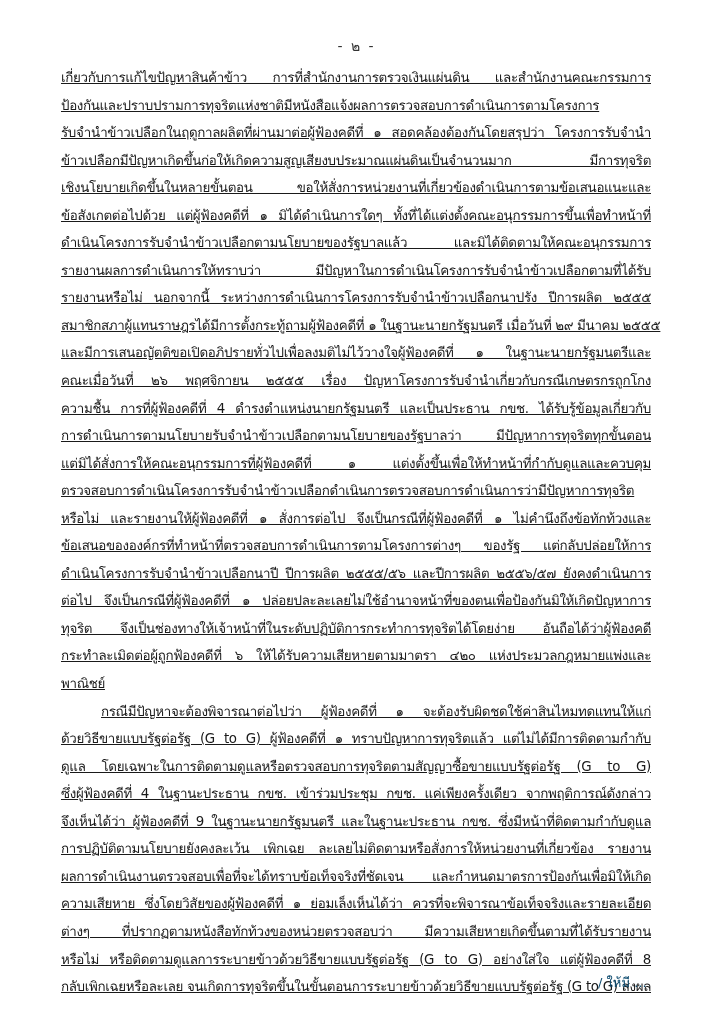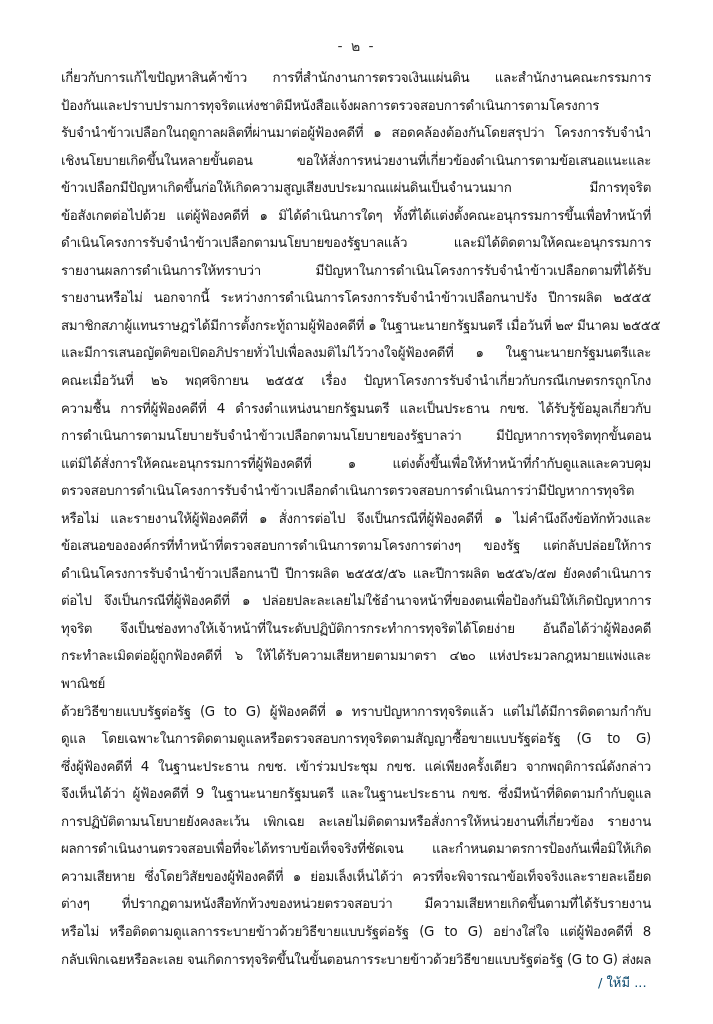--- a/index.html
+++ b/index.html
@@ -33,20 +33,21 @@
   }
   .line {
     height: 27.55px;
     line-height: 27.55px;
     font-size: 13.4px;
     white-space: nowrap;
     overflow: visible;
     text-align: justify;
     text-align-last: justify;
     letter-spacing: -0.35px;
+    text-decoration: underline;
   }
   .line.last {
     text-align-last: left;
   }
   .line.indent {
     padding-left: 40px;
   }
   .continuation {
     position: absolute;
     top: 972px;
@@ -58,40 +59,41 @@
 </head>
 <body>
 
 <div>
   <div class="page-number">- ๒ -</div>
 
   <div class="body-text" id="body-text">
       <div class="line">เกี่ยวกับการแก้ไขปัญหาสินค้าข้าว การที่สำนักงานการตรวจเงินแผ่นดิน และสำนักงานคณะกรรมการ</div>
       <div class="line">ป้องกันและปราบปรามการทุจริตแห่งชาติมีหนังสือแจ้งผลการตรวจสอบการดำเนินการตามโครงการ</div>
       <div class="line">รับจำนำข้าวเปลือกในฤดูกาลผลิตที่ผ่านมาต่อผู้ฟ้องคดีที่ ๑ สอดคล้องต้องกันโดยสรุปว่า โครงการรับจำนำ</div>
+      <div class="line">ข้าวเปลือกมีปัญหาเกิดขึ้นก่อให้เกิดความสูญเสียงบประมาณแผ่นดินเป็นจำนวนมาก มีการทุจริต</div>
       <div class="line">เชิงนโยบายเกิดขึ้นในหลายขั้นตอน ขอให้สั่งการหน่วยงานที่เกี่ยวข้องดำเนินการตามข้อเสนอแนะและ</div>
-      <div class="line">ข้าวเปลือกมีปัญหาเกิดขึ้นก่อให้เกิดความสูญเสียงบประมาณแผ่นดินเป็นจำนวนมาก มีการทุจริต</div>
       <div class="line">ข้อสังเกตต่อไปด้วย แต่ผู้ฟ้องคดีที่ ๑ มิได้ดำเนินการใดๆ ทั้งที่ได้แต่งตั้งคณะอนุกรรมการขึ้นเพื่อทำหน้าที่</div>
       <div class="line">ดำเนินโครงการรับจำนำข้าวเปลือกตามนโยบายของรัฐบาลแล้ว และมิได้ติดตามให้คณะอนุกรรมการ</div>
       <div class="line">รายงานผลการดำเนินการให้ทราบว่า มีปัญหาในการดำเนินโครงการรับจำนำข้าวเปลือกตามที่ได้รับ</div>
       <div class="line">รายงานหรือไม่ นอกจากนี้ ระหว่างการดำเนินการโครงการรับจำนำข้าวเปลือกนาปรัง ปีการผลิต ๒๕๕๕</div>
       <div class="line">สมาชิกสภาผู้แทนราษฎรได้มีการตั้งกระทู้ถามผู้ฟ้องคดีที่ ๑ ในฐานะนายกรัฐมนตรี เมื่อวันที่ ๒๙ มีนาคม ๒๕๕๕</div>
       <div class="line">และมีการเสนอญัตติขอเปิดอภิปรายทั่วไปเพื่อลงมติไม่ไว้วางใจผู้ฟ้องคดีที่ ๑ ในฐานะนายกรัฐมนตรีและ</div>
       <div class="line">คณะเมื่อวันที่ ๒๖ พฤศจิกายน ๒๕๕๕ เรื่อง ปัญหาโครงการรับจำนำเกี่ยวกับกรณีเกษตรกรถูกโกง</div>
       <div class="line">ความชื้น การที่ผู้ฟ้องคดีที่ 4 ดำรงตำแหน่งนายกรัฐมนตรี และเป็นประธาน กขช. ได้รับรู้ข้อมูลเกี่ยวกับ</div>
       <div class="line">การดำเนินการตามนโยบายรับจำนำข้าวเปลือกตามนโยบายของรัฐบาลว่า มีปัญหาการทุจริตทุกขั้นตอน</div>
       <div class="line">แต่มิได้สั่งการให้คณะอนุกรรมการที่ผู้ฟ้องคดีที่ ๑ แต่งตั้งขึ้นเพื่อให้ทำหน้าที่กำกับดูแลและควบคุม</div>
       <div class="line">ตรวจสอบการดำเนินโครงการรับจำนำข้าวเปลือกดำเนินการตรวจสอบการดำเนินการว่ามีปัญหาการทุจริต</div>
       <div class="line">หรือไม่ และรายงานให้ผู้ฟ้องคดีที่ ๑ สั่งการต่อไป จึงเป็นกรณีที่ผู้ฟ้องคดีที่ ๑ ไม่คำนึงถึงข้อทักท้วงและ</div>
       <div class="line">ข้อเสนอขององค์กรที่ทำหน้าที่ตรวจสอบการดำเนินการตามโครงการต่างๆ ของรัฐ แต่กลับปล่อยให้การ</div>
       <div class="line">ดำเนินโครงการรับจำนำข้าวเปลือกนาปี ปีการผลิต ๒๕๕๕/๕๖ และปีการผลิต ๒๕๕๖/๕๗ ยังคงดำเนินการ</div>
       <div class="line">ต่อไป จึงเป็นกรณีที่ผู้ฟ้องคดีที่ ๑ ปล่อยปละละเลยไม่ใช้อำนาจหน้าที่ของตนเพื่อป้องกันมิให้เกิดปัญหาการ</div>
       <div class="line">ทุจริต จึงเป็นช่องทางให้เจ้าหน้าที่ในระดับปฏิบัติการกระทำการทุจริตได้โดยง่าย อันถือได้ว่าผู้ฟ้องคดี</div>
       <div class="line">กระทำละเมิดต่อผู้ถูกฟ้องคดีที่ ๖ ให้ได้รับความเสียหายตามมาตรา ๔๒๐ แห่งประมวลกฎหมายแพ่งและ</div>
       <div class="line last">พาณิชย์</div>
+      <div class="line indent">กรณีมีปัญหาจะต้องพิจารณาต่อไปว่า ผู้ฟ้องคดีที่ ๑ จะต้องรับผิดชดใช้ค่าสินไหมทดแทนให้แก่</div>
       <div class="line">ด้วยวิธีขายแบบรัฐต่อรัฐ (G to G) ผู้ฟ้องคดีที่ ๑ ทราบปัญหาการทุจริตแล้ว แต่ไม่ได้มีการติดตามกำกับ</div>
       <div class="line">ดูแล โดยเฉพาะในการติดตามดูแลหรือตรวจสอบการทุจริตตามสัญญาซื้อขายแบบรัฐต่อรัฐ (G to G)</div>
       <div class="line">ซึ่งผู้ฟ้องคดีที่ 4 ในฐานะประธาน กขช. เข้าร่วมประชุม กขช. แค่เพียงครั้งเดียว จากพฤติการณ์ดังกล่าว</div>
       <div class="line">จึงเห็นได้ว่า ผู้ฟ้องคดีที่ 9 ในฐานะนายกรัฐมนตรี และในฐานะประธาน กขช. ซึ่งมีหน้าที่ติดตามกำกับดูแล</div>
       <div class="line">การปฏิบัติตามนโยบายยังคงละเว้น เพิกเฉย ละเลยไม่ติดตามหรือสั่งการให้หน่วยงานที่เกี่ยวข้อง รายงาน</div>
       <div class="line">ผลการดำเนินงานตรวจสอบเพื่อที่จะได้ทราบข้อเท็จจริงที่ชัดเจน และกำหนดมาตรการป้องกันเพื่อมิให้เกิด</div>
       <div class="line">ความเสียหาย ซึ่งโดยวิสัยของผู้ฟ้องคดีที่ ๑ ย่อมเล็งเห็นได้ว่า ควรที่จะพิจารณาข้อเท็จจริงและรายละเอียด</div>
       <div class="line">ต่างๆ ที่ปรากฏตามหนังสือทักท้วงของหน่วยตรวจสอบว่า มีความเสียหายเกิดขึ้นตามที่ได้รับรายงาน</div>
       <div class="line">หรือไม่ หรือติดตามดูแลการระบายข้าวด้วยวิธีขายแบบรัฐต่อรัฐ (G to G) อย่างใส่ใจ แต่ผู้ฟ้องคดีที่ 8</div>
       <div class="line">กลับเพิกเฉยหรือละเลย จนเกิดการทุจริตขึ้นในขั้นตอนการระบายข้าวด้วยวิธีขายแบบรัฐต่อรัฐ (G to G) ส่งผล</div>

